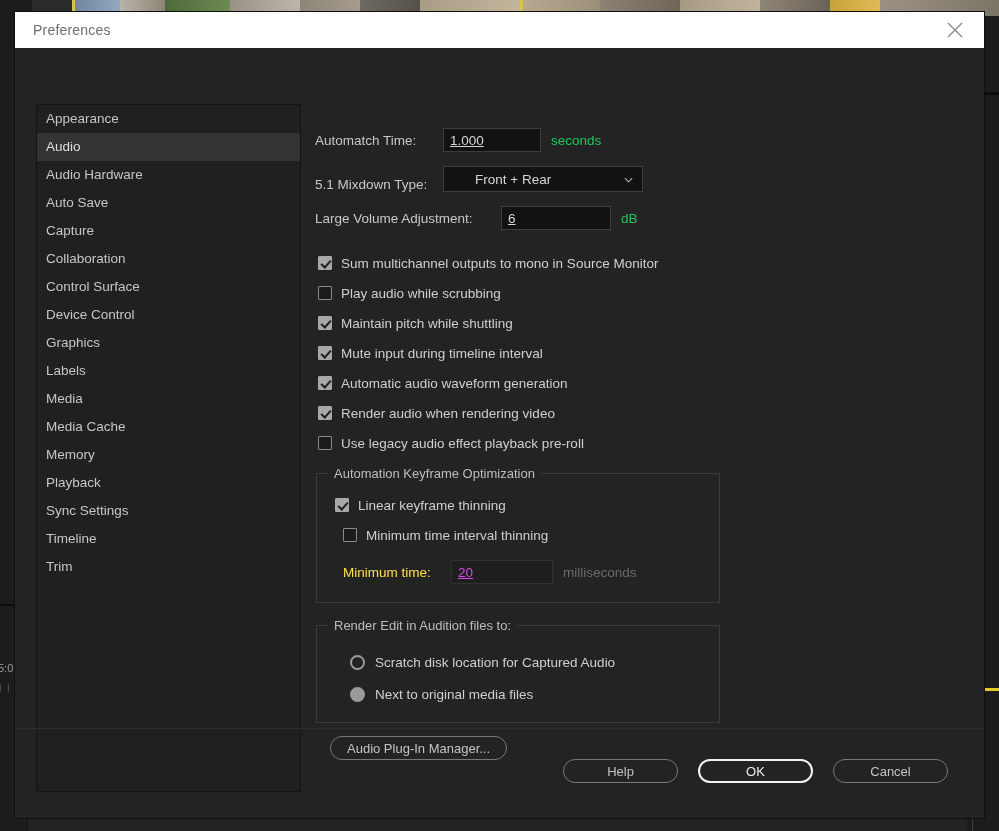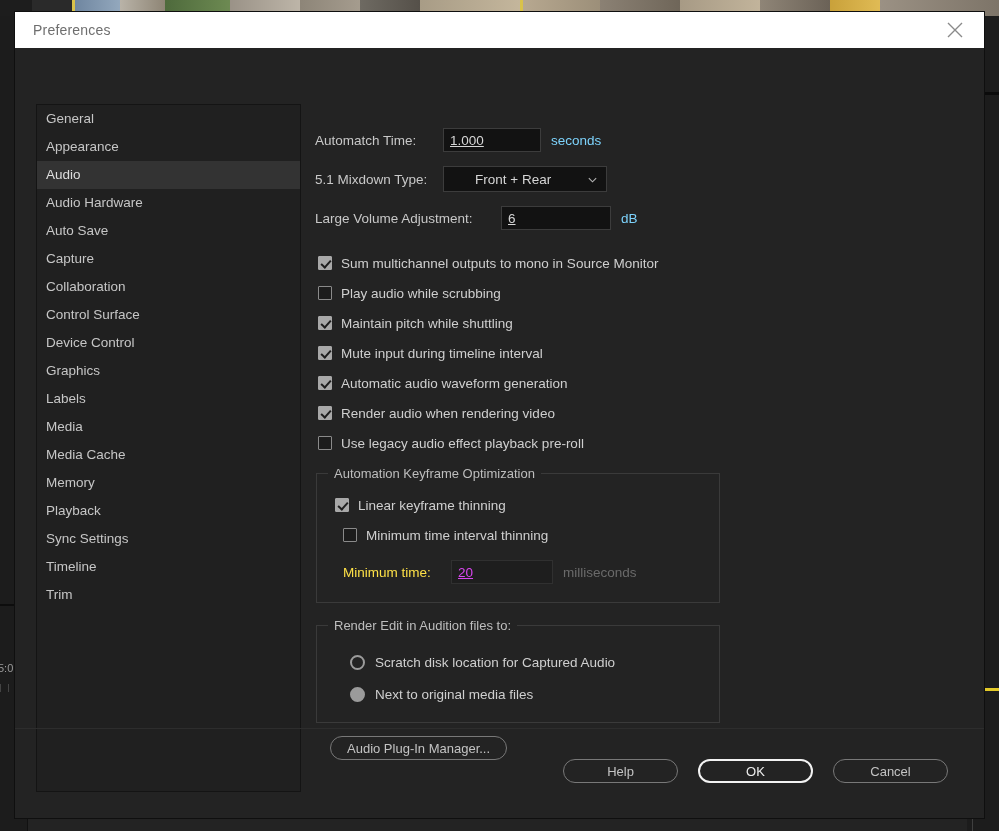--- a/index.html
+++ b/index.html
@@ -104,21 +104,21 @@
   }
   .cat-item.selected { background: #333333; color: #dedede; }
 
   
   #settings-pane {
     position: absolute; left: 300px; top: 56px; right: 12px; bottom: 90px;
   }
   .row { display: flex; align-items: center; margin-bottom: 0; }
 
   .field-label { font-size: 13.5px; color: #c8c8c8; }
-  .unit-label { font-size: 13.5px; color: #7dd3fc; margin-left: 10px; }
+  .unit-label { font-size: 13.5px; color: #22c55e; margin-left: 10px; }
 
   .text-input {
     background: #121212; border: 1px solid #3c3c3c;
     color: #d6d6d6; font-size: 13.5px;
     height: 24px; line-height: 22px;
     padding: 0 6px;
     font-family: "Liberation Sans", sans-serif;
     text-decoration: underline;
   }
   .text-input.disabled { color: #d946ef; border-color: #303030; background: #1e1e1e; }
@@ -226,21 +226,20 @@
     <div class="close-btn">
       <svg width="18" height="18" viewBox="0 0 18 18" aria-hidden="true">
         <path d="M2 2 L16 16 M16 2 L2 16" stroke="#8a8a8a" stroke-width="1.4" fill="none"></path>
       </svg>
     </div>
   </div>
 
   <div class="dialog-body">
 
     <div id="category-list">
-      <div class="cat-item"><span>General</span></div>
       <div class="cat-item"><span>Appearance</span></div>
       <div class="cat-item selected"><span>Audio</span></div>
       <div class="cat-item"><span>Audio Hardware</span></div>
       <div class="cat-item"><span>Auto Save</span></div>
       <div class="cat-item"><span>Capture</span></div>
       <div class="cat-item"><span>Collaboration</span></div>
       <div class="cat-item"><span>Control Surface</span></div>
       <div class="cat-item"><span>Device Control</span></div>
       <div class="cat-item"><span>Graphics</span></div>
       <div class="cat-item"><span>Labels</span></div>
@@ -254,23 +253,23 @@
     </div>
 
     <div id="settings-pane">
 
       <div class="row" style="margin-top:24px;">
         <span class="field-label" style="width:128px;">Automatch Time:</span>
         <input class="text-input" style="width: 98px;" type="text" value="1.000">
         <span class="unit-label">seconds</span>
       </div>
 
-      <div class="row" style="margin-top:14px;">
+      <div class="row" style="margin-top:14px;align-items:flex-end;">
         <span class="field-label" style="width:128px;">5.1 Mixdown Type:</span>
-        <div class="select-box" style="width:164px;padding-left:31px;">
+        <div class="select-box" style="width:200px;padding-left:31px;">
           <span>Front + Rear</span>
           <svg class="chev" viewBox="0 0 12 12">
             <path d="M2 4.5 L6 8.5 L10 4.5" stroke="#b4b4b4" stroke-width="1.2" fill="none"></path>
           </svg>
         </div>
       </div>
 
       <div class="row" style="margin-top:14px;">
         <span class="field-label" style="width:186px;">Large Volume Adjustment:</span>
         <input class="text-input" style="width: 110px;" type="text" value="6">

